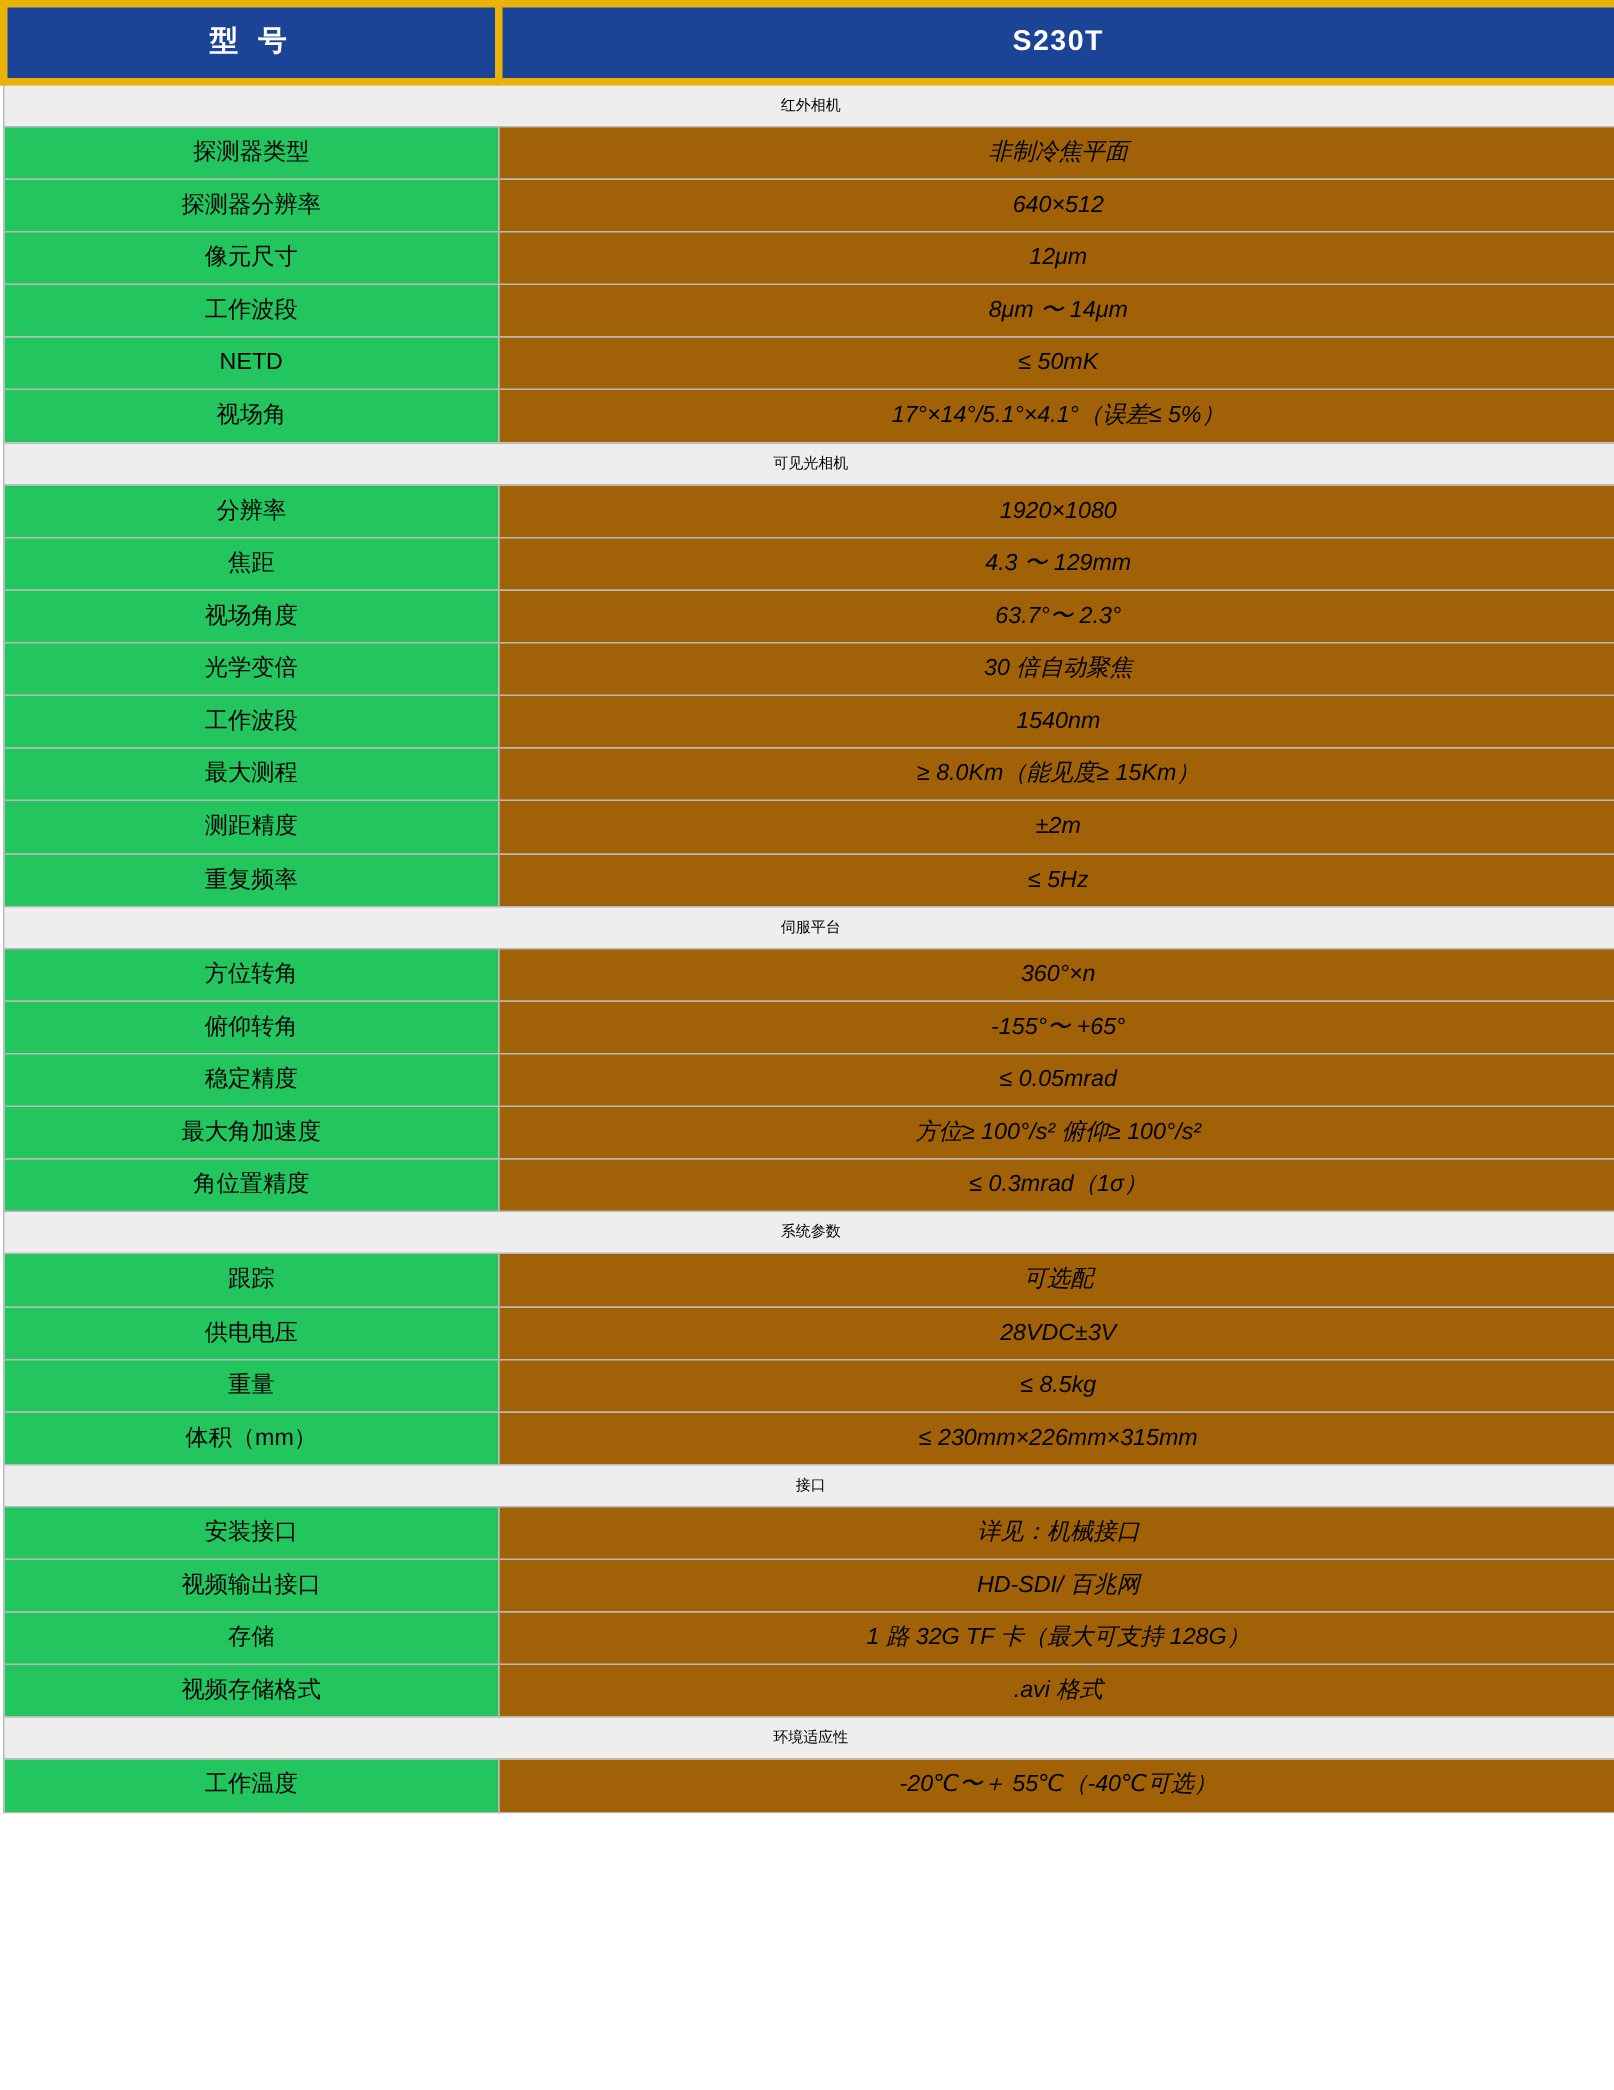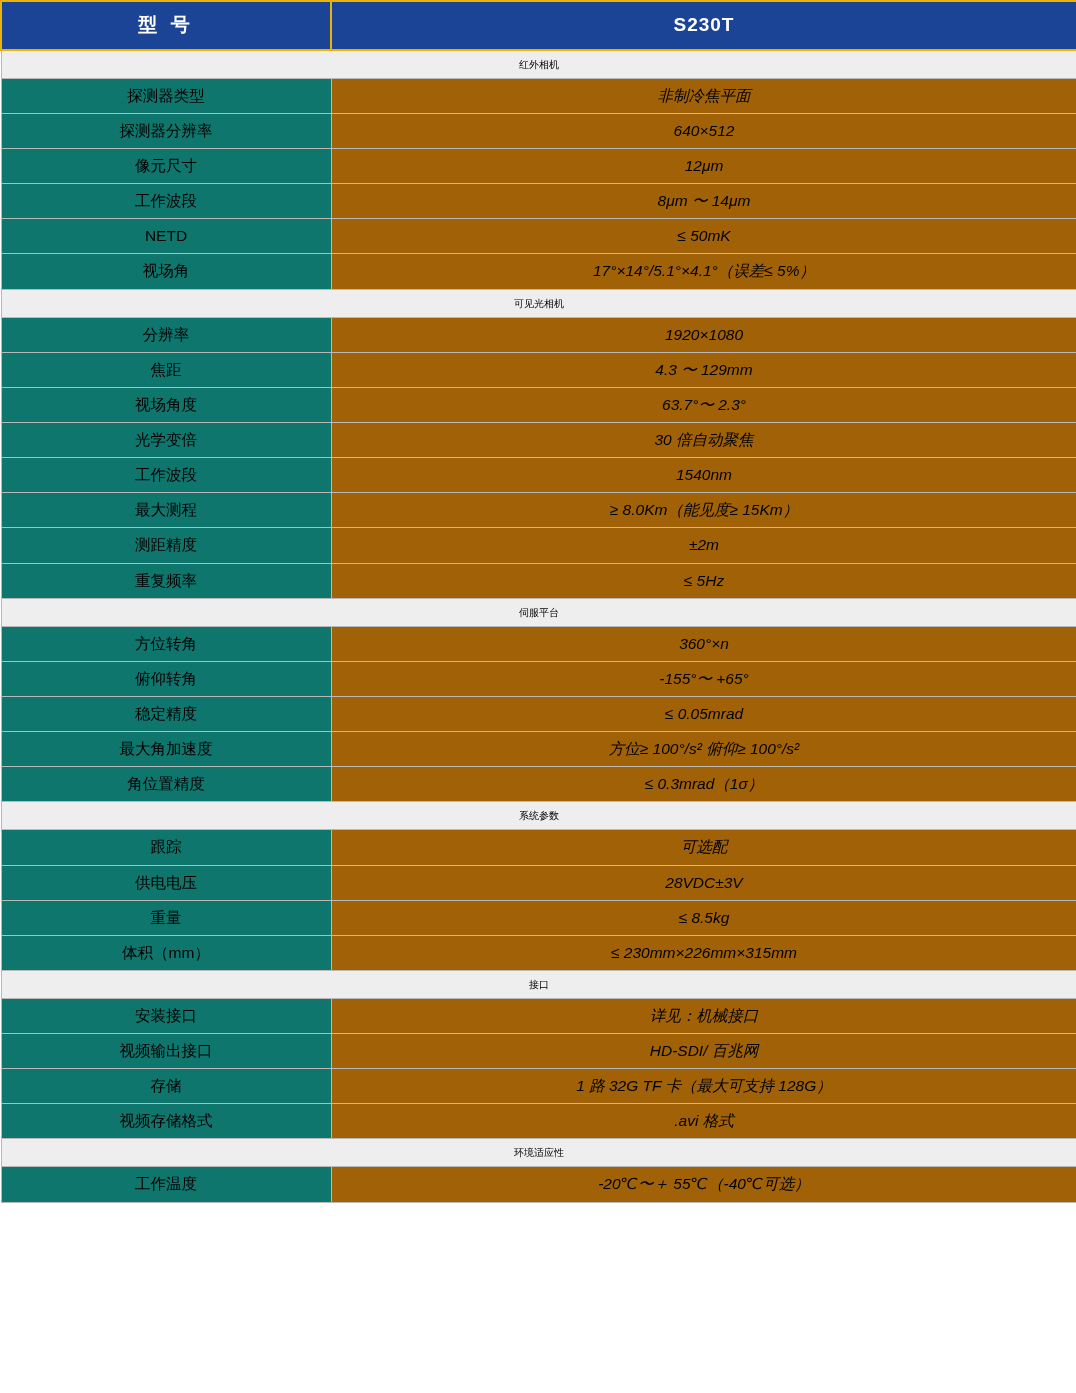--- a/index.html
+++ b/index.html
@@ -30,36 +30,36 @@
   col.col-value { width: 746px; }
 
   
   tr.header-row td {
     background: #1b4496;
     color: #ffffff;
     font-weight: bold;
     font-size: 19px;
     letter-spacing: 1px;
     padding: 11px 4px;
-    border: 2px solid #eab308;
+    border: 5px solid #eab308;
     margin-left: 48px;
   }
   tr.header-row td.header-model {
     letter-spacing: 4px;
   }
 
   
   tr.section-row td {
     background: #eeeeee;
     font-size: 10px;
     padding: 7px 4px;
   }
 
   tr.data-row td.label-cell {
-    background: #0f766e;
+    background: #22c55e;
   }
   tr.data-row td.value-cell {
     background: #a16207;
     font-style: italic;
   }
 </style>
 </head>
 <body>
 
 <table class="spec-table">

